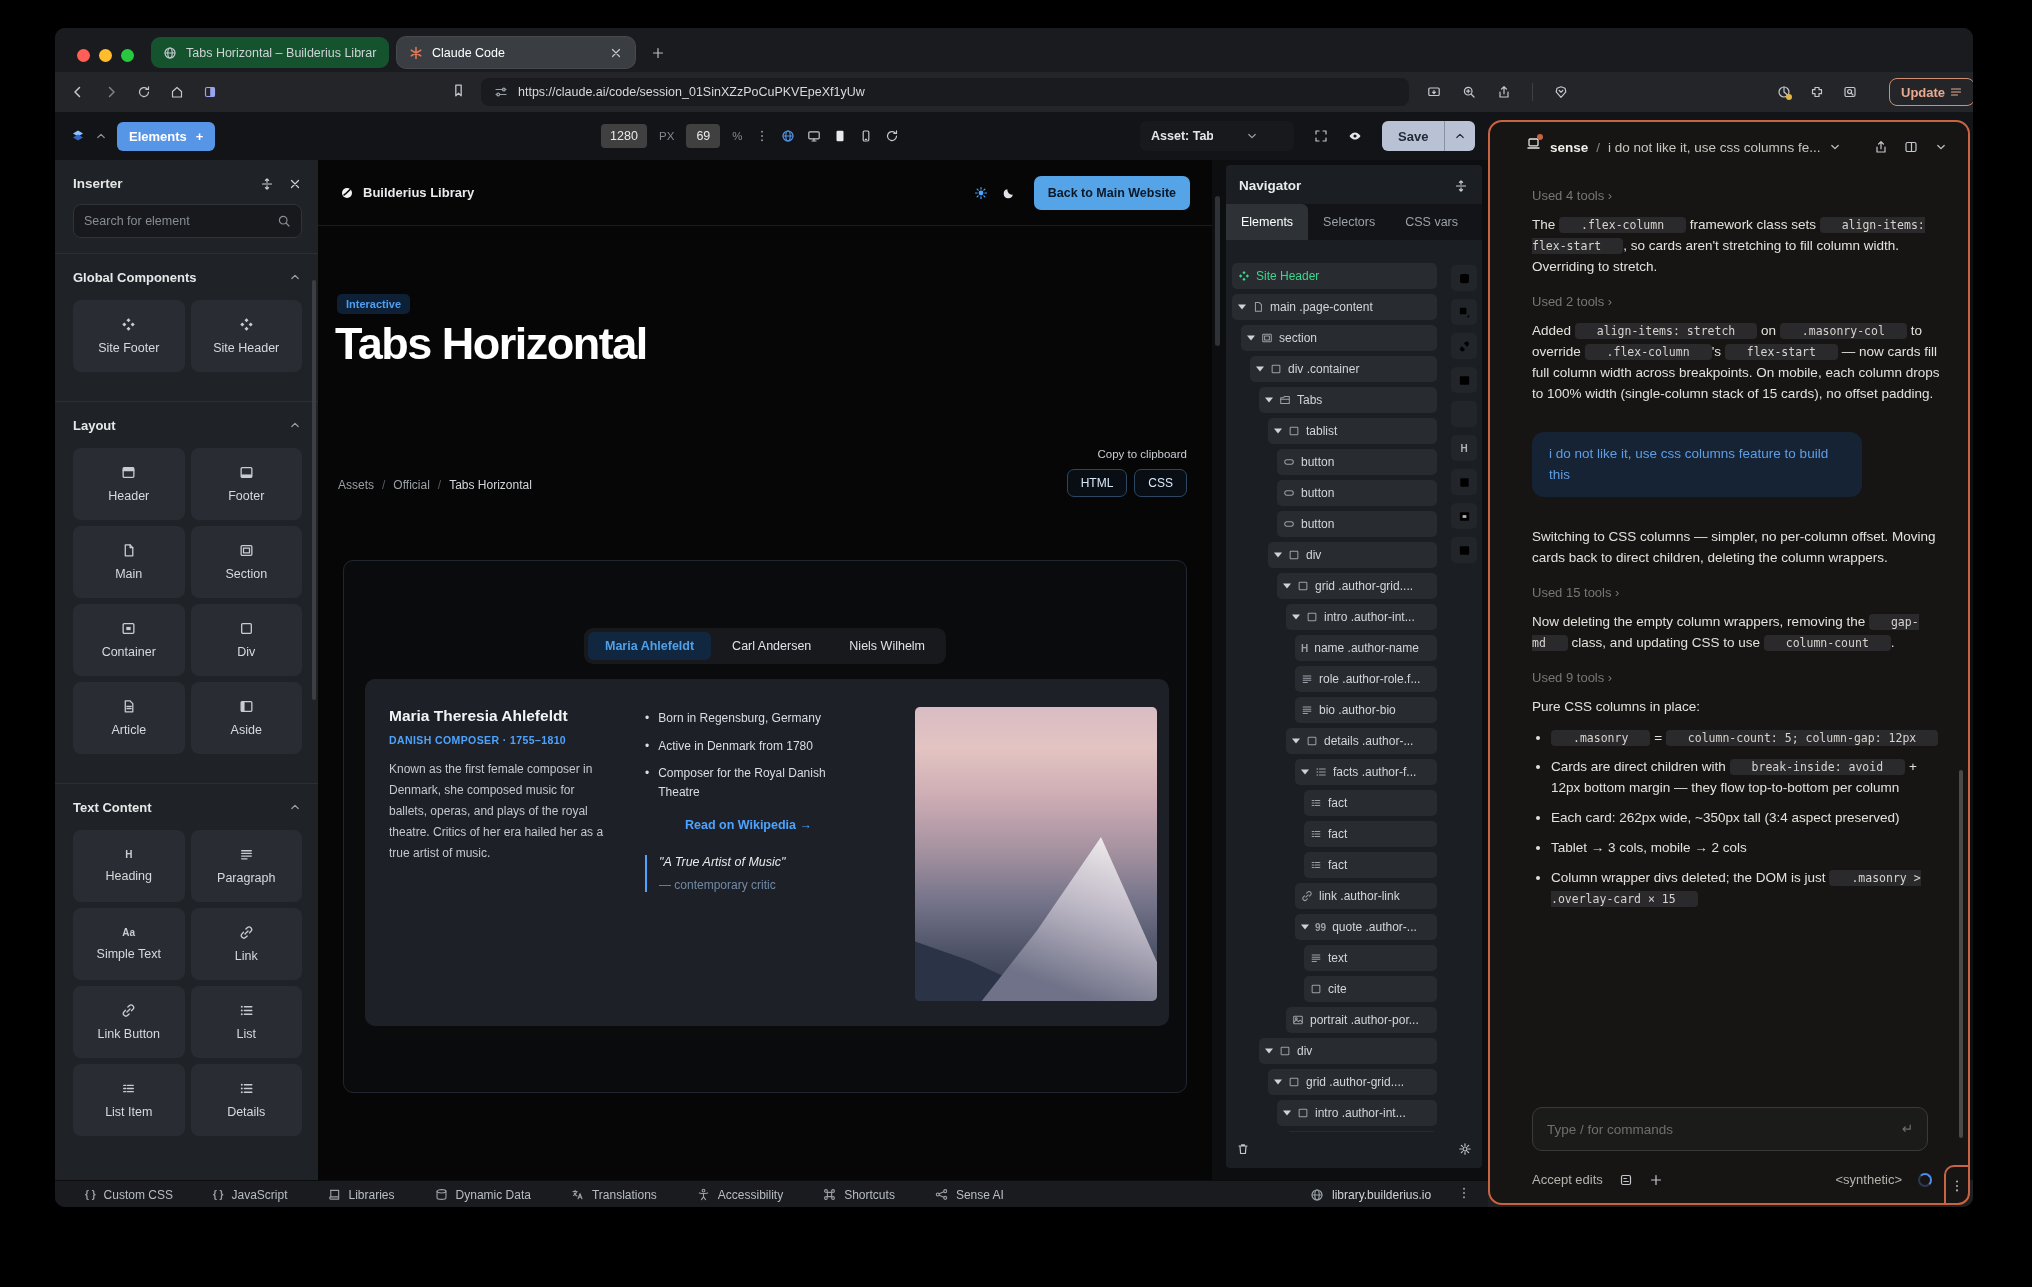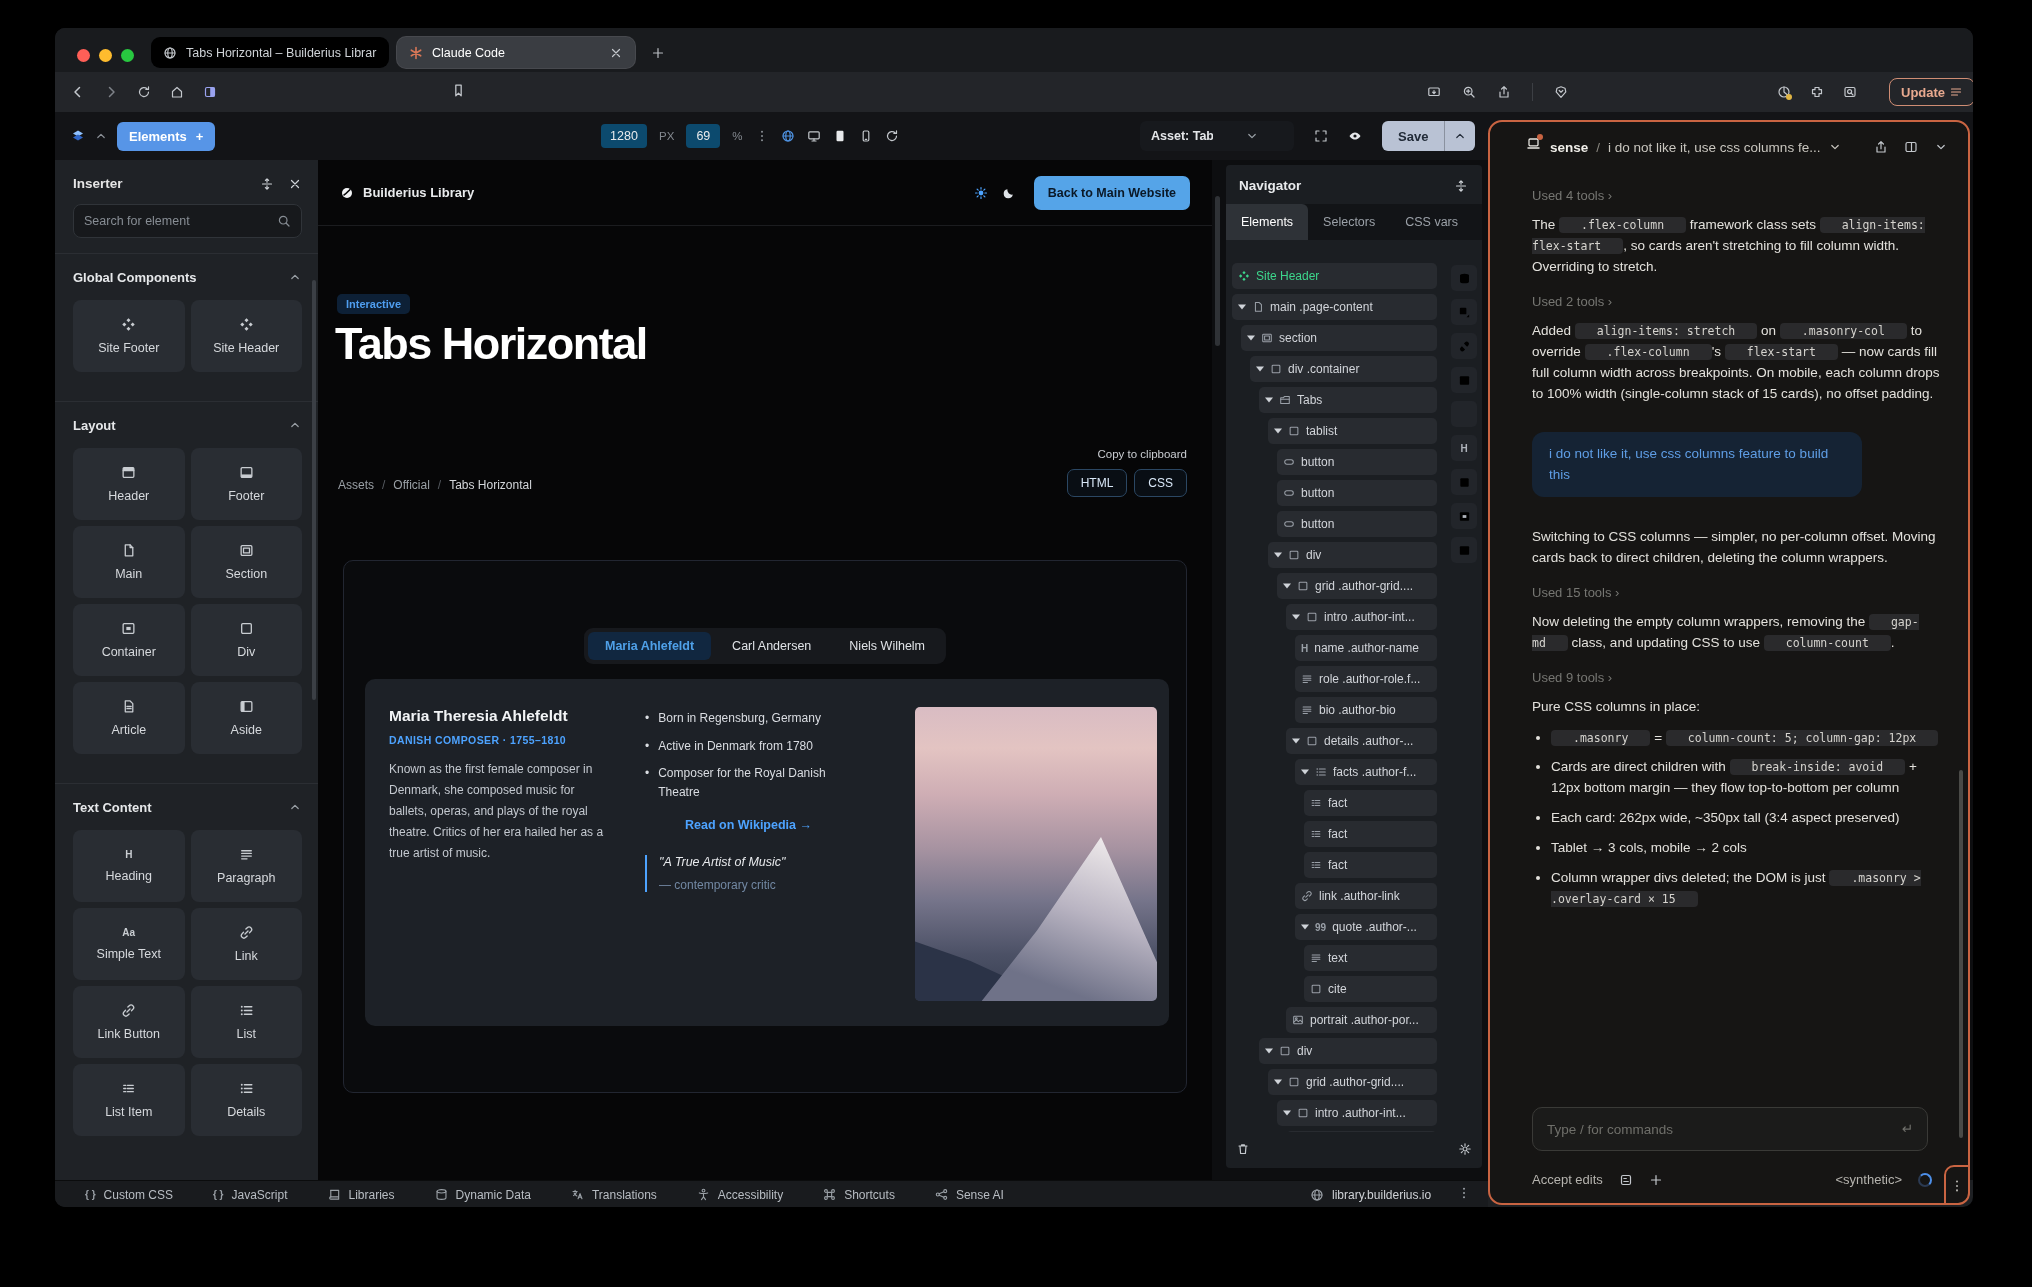--- a/index.html
+++ b/index.html
@@ -12,21 +12,21 @@
   .ico svg { stroke:currentColor; fill:none; stroke-width:1.2; stroke-linecap:round; stroke-linejoin:round; }
   .ico.fill svg { fill:currentColor; stroke:none; }
   .tico { font-size:10px; font-weight:700; color:inherit; }
 
   
   .tabbar { position:absolute; left:0; top:0; width:100%; height:44px; background:#191b1e; }
   .dots { position:absolute; left:22px; top:21px; display:flex; gap:9px; }
   .dot { width:13px; height:13px; border-radius:50%; }
   .dot.r{background:#ff5f57}.dot.y{background:#febc2e}.dot.g{background:#28c840}
   .tabs { position:absolute; left:96px; top:9px; display:flex; gap:8px; align-items:center; }
-  .btab { width:238px; height:31px; border-radius:9px; display:flex; align-items:center; gap:9px; padding:0 12px; font-size:12.5px; color:#cfd3d7; background:#000000; }
+  .btab { width:238px; height:31px; border-radius:9px; display:flex; align-items:center; gap:9px; padding:0 12px; font-size:12.5px; color:#cfd3d7; background:#14532d; }
   .btab.active { background:#3a3d42; color:#fff; box-shadow:0 0 0 1px #47494e; }
   .btab .tab-t { white-space:nowrap; overflow:hidden; flex:1; }
   .newtab { margin-left:8px; color:#b9bdc2; }
 
   .urlrow { position:absolute; left:0; top:44px; width:100%; height:40px; background:#232529; }
   .navicons { position:absolute; left:16px; top:8px; display:flex; gap:19px; align-items:center; height:24px; }
   .bkm { position:absolute; left:396px; top:11px; }
   .urlpill { position:absolute; left:426px; top:6px; width:928px; height:28px; background:#191b1f; border-radius:8px; display:flex; align-items:center; gap:10px; padding:0 13px; }
   .urltext { font-size:12.5px; color:#d7dadd; white-space:nowrap; }
   .rico1 { position:absolute; left:1372px; top:8px; display:flex; gap:21px; align-items:center; height:24px; }
@@ -34,21 +34,21 @@
   .rico2 { position:absolute; left:1722px; top:8px; display:flex; gap:19px; align-items:center; height:24px; }
   .updatebtn { position:absolute; left:1834px; top:6px; height:28px; padding:0 11px; border:1.5px solid #cf8d74; border-radius:8px; display:flex; align-items:center; gap:4px; color:#e8a98f; font-size:13px; font-weight:600; }
   .pro-dot { position:relative; }
   .pro-dot::after { content:""; position:absolute; right:-1px; bottom:-1px; width:6px; height:6px; border-radius:50%; background:#e0b544; }
 
   
   .appbar { position:absolute; left:0; top:84px; width:100%; height:48px; background:#131417; }
   .bar-left { position:absolute; left:16px; top:0; height:48px; display:flex; align-items:center; gap:9px; }
   .elements-btn { height:29px; padding:0 12px; background:#5795e7; border-radius:6px; color:#fff; font-size:13px; font-weight:600; display:flex; align-items:center; gap:9px; }
   .bar-center { position:absolute; left:546px; top:0; height:48px; display:flex; align-items:center; gap:12px; }
-  .numfield { height:24px; background:#0c4a6e; border-radius:4px; color:#e8eaec; font-size:12.5px; display:flex; align-items:center; justify-content:center; }
+  .numfield { height:24px; background:#404040; border-radius:4px; color:#e8eaec; font-size:12.5px; display:flex; align-items:center; justify-content:center; }
   .w44{width:46px}.w30{width:34px}
   .unit { color:#83888f; font-size:11.5px; }
   .bar-right { position:absolute; left:1085px; top:0; height:48px; display:flex; align-items:center; gap:20px; }
   .asset-pill { width:154px; height:30px; background:#17191d; border-radius:6px; display:flex; align-items:center; gap:8px; padding:0 11px; color:#e4e6e9; font-size:12.5px; font-weight:600; }
   .asset-pill span { flex:1; white-space:nowrap; overflow:hidden; }
   .save-btn { height:30px; background:#b9c2d4; border-radius:6px; display:flex; align-items:center; color:#222b38; font-weight:700; font-size:13px; }
   .save-btn .lbl { padding:0 16px; }
   .save-btn .car { padding:0 8px; border-left:1px solid rgba(0,0,0,.25); height:100%; display:flex; align-items:center; color:#222b38; }
 
   
@@ -232,20 +232,30 @@
               <rect x="2.5" y="2.5" width="9" height="9" rx="1.5"></rect>
               <rect x="7.2" y="2.5" width="4.3" height="9" fill="currentColor" stroke="none"></rect>
             </svg>
           </span>
       </div>
       <span class="ico bkm">
           <svg width="15" height="15" viewBox="0 0 14 14">
             <path d="M4.5 2h5v10L7 9.6 4.5 12z"></path>
           </svg>
         </span>
+      <div class="urlpill">
+        <span class="ico" style="color:#9aa0a6">
+            <svg width="14" height="14" viewBox="0 0 14 14">
+              <path d="M2 4.5h7M11 4.5h1M2 9.5h1M6 9.5h6"></path>
+              <circle cx="9.8" cy="4.5" r="1.4"></circle>
+              <circle cx="4.2" cy="9.5" r="1.4"></circle>
+            </svg>
+          </span>
+        <span class="urltext">https://claude.ai/code/session_01SinXZzPoCuPKVEpeXf1yUw</span>
+      </div>
       <div class="rico1">
         <span class="ico">
             <svg width="14" height="14" viewBox="0 0 14 14">
               <rect x="1.8" y="3" width="10.4" height="7.5" rx="1"></rect>
               <path d="M7 5.5v3M5.6 7.2 7 8.7l1.4-1.5"></path>
             </svg>
           </span>
         <span class="ico">
             <svg width="14" height="14" viewBox="0 0 14 14">
               <circle cx="6.2" cy="6.2" r="3.8"></circle>

